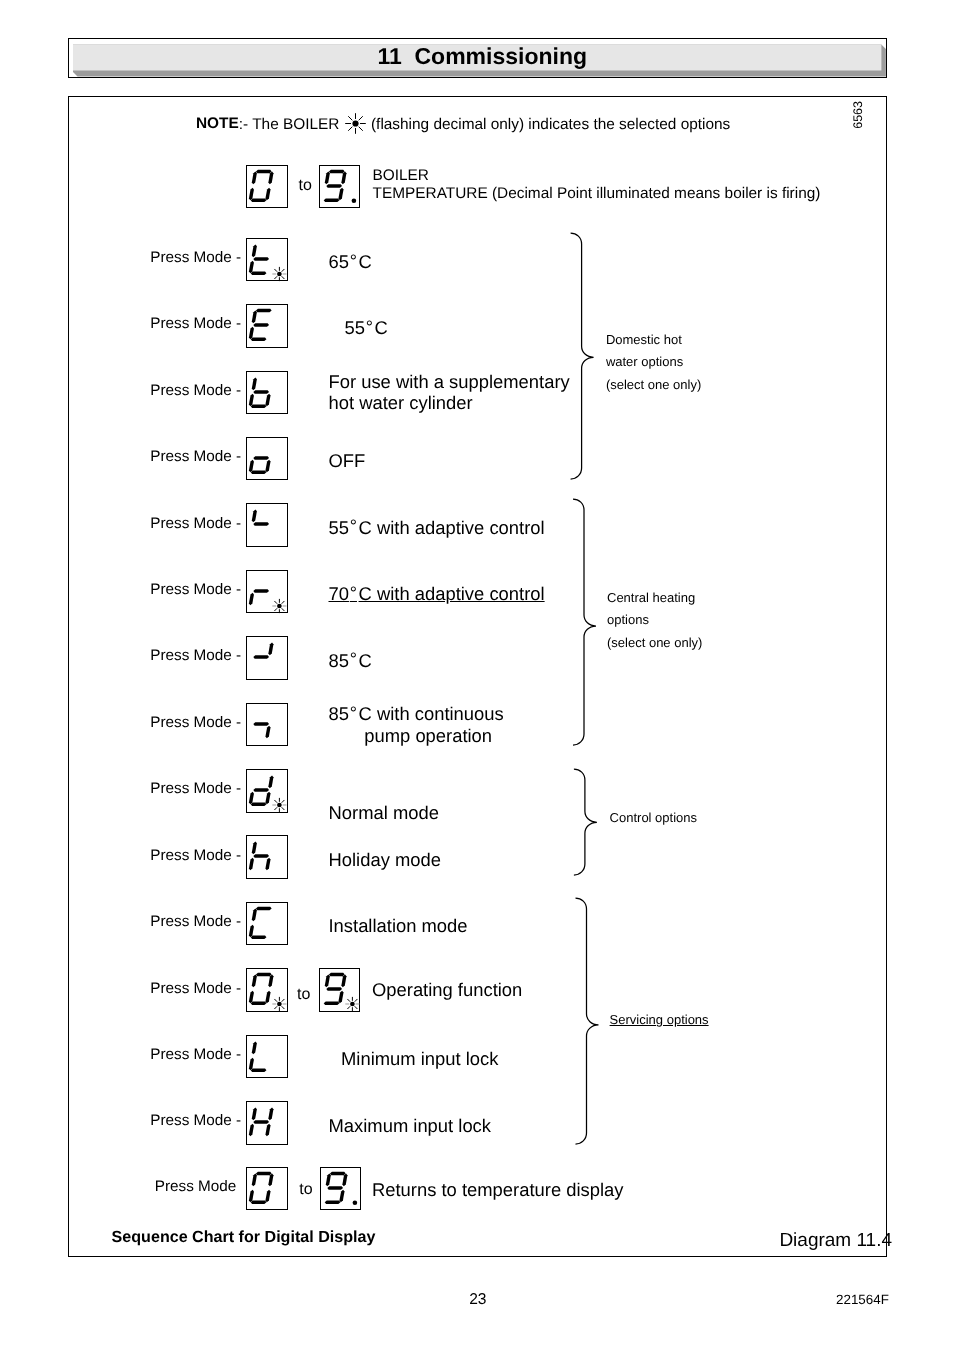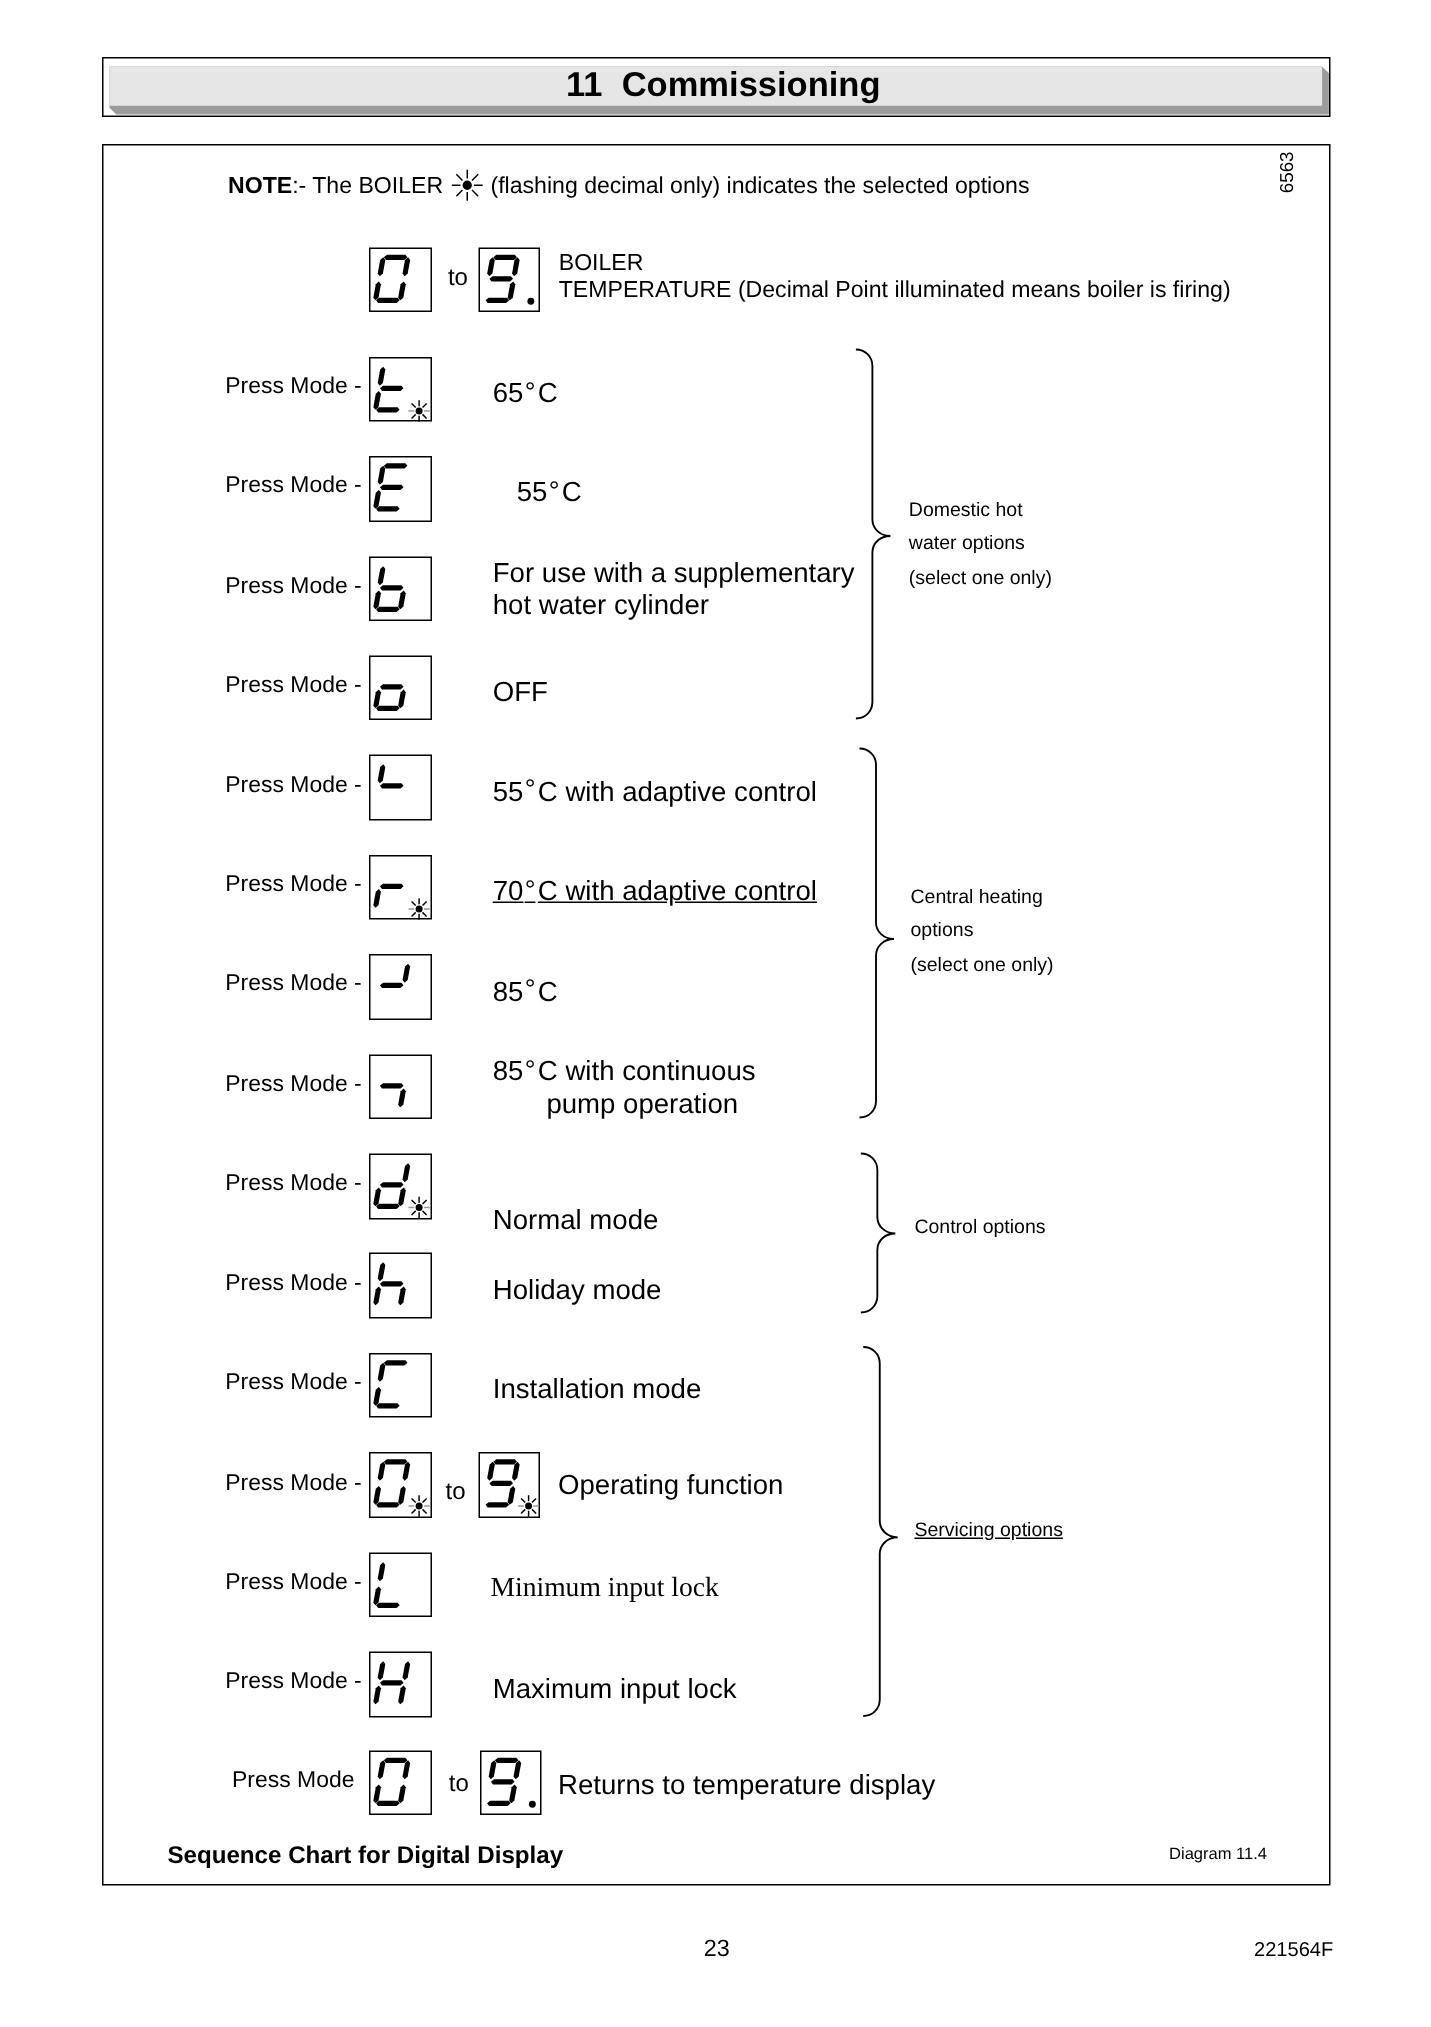--- a/index.html
+++ b/index.html
@@ -12,24 +12,24 @@
   .hdr-art{position:absolute;left:60px;top:30px;}
   .hdr-title{position:absolute;left:5.2px;top:42.8px;width:954px;text-align:center;font-size:23px;font-weight:bold;white-space:pre;}
 
   
   .frame{position:absolute;left:68px;top:96px;width:819px;height:1161px;border:1.4px solid #000;box-sizing:border-box;}
 
   .sidecode{position:absolute;left:851px;top:101px;font-size:12.5px;writing-mode:vertical-rl;transform:rotate(180deg);transform-origin:center;}
 
   .note{position:absolute;left:152px;top:112.5px;font-size:15.4px;white-space:pre;}
   .noteicon{display:inline-block;width:23px;height:23px;position:relative;top:-0.5px;margin:0 0px;vertical-align:middle;}
-  .note b{font-weight:bold;}
+  .note b{font-weight:bold;margin-left:44px;}
 
   .caption{position:absolute;left:111.6px;top:1227.6px;font-size:16.1px;font-weight:bold;}
-  .diagram{position:absolute;left:779.4px;top:1229.8px;font-size:11px;}
+  .diagram{position:absolute;left:779.4px;top:1229.8px;font-size:19px;}
   .pageno{position:absolute;left:469.2px;top:1291.1px;font-size:15.6px;}
   .doccode{position:absolute;left:836px;top:1291.5px;font-size:13.4px;}
   .pm{position:absolute;font-size:15.3px;white-space:nowrap;}
   .lbl{position:absolute;font-size:18.4px;white-space:pre;line-height:21.6px;}
   .tolbl{position:absolute;font-size:16px;}
   .blbl{position:absolute;font-size:15.4px;line-height:18px;white-space:pre;}
   .deg{font-size:18px;position:relative;top:-1.3px;margin:0 1.6px 0 0.8px;}
 
   
   .dbox{position:absolute;border:1.45px solid #000;box-sizing:border-box;background:#fff;}
@@ -300,21 +300,21 @@
       <div class="pm" style="left:150.2px;top:1045.94px;">Press Mode -</div>
       <div class="dbox" style="left:246.3px;top:1034.74px;width:41.3px;height:43.5px;">
         <svg width="41.3" height="43.5" viewBox="0 0 41.3 43.5">
           <g transform="translate(4.1,3.8) translate(2.983958623397704,0) scale(0.18518518518518517,0.18941176470588236) skewX(-10.5)">
             <path d="M11.5,160.7 L20.80,151.39999999999998 L87.20,151.39999999999998 L96.5,160.7 L87.20,170 L20.80,170 Z" fill="#000"></path>
             <path d="M9.3,94.3 L18.60,103.60 L18.60,151.40 L9.3,160.7 L0.00,151.40 L0.00,103.60 Z" fill="#000"></path>
             <path d="M9.3,9.3 L18.60,18.60 L18.60,66.40 L9.3,75.7 L0.00,66.40 L0.00,18.60 Z" fill="#000"></path>
           </g>
         </svg>
       </div>
-      <div class="lbl" style="left:327px;top:1048.0900000000001px;font-family:Liberation Serif, serif;">Minimum input lock</div>
+      <div class="lbl" style="left:341px;top:1048.0900000000001px;">Minimum input lock</div>
       <div class="pm" style="left:150.2px;top:1112.3600000000001px;">Press Mode -</div>
       <div class="dbox" style="left:246.3px;top:1101.16px;width:41.3px;height:43.5px;">
         <svg width="41.3" height="43.5" viewBox="0 0 41.3 43.5">
           <g transform="translate(4.1,3.8) translate(2.983958623397704,0) scale(0.18518518518518517,0.18941176470588236) skewX(-10.5)">
             <path d="M98.7,9.3 L108.00,18.60 L108.00,66.40 L98.7,75.7 L89.40,66.40 L89.40,18.60 Z" fill="#000"></path>
             <path d="M98.7,94.3 L108.00,103.60 L108.00,151.40 L98.7,160.7 L89.40,151.40 L89.40,103.60 Z" fill="#000"></path>
             <path d="M9.3,94.3 L18.60,103.60 L18.60,151.40 L9.3,160.7 L0.00,151.40 L0.00,103.60 Z" fill="#000"></path>
             <path d="M9.3,9.3 L18.60,18.60 L18.60,66.40 L9.3,75.7 L0.00,66.40 L0.00,18.60 Z" fill="#000"></path>
             <path d="M11.5,85 L20.80,75.7 L87.20,75.7 L96.5,85 L87.20,94.3 L20.80,94.3 Z" fill="#000"></path>
           </g>

